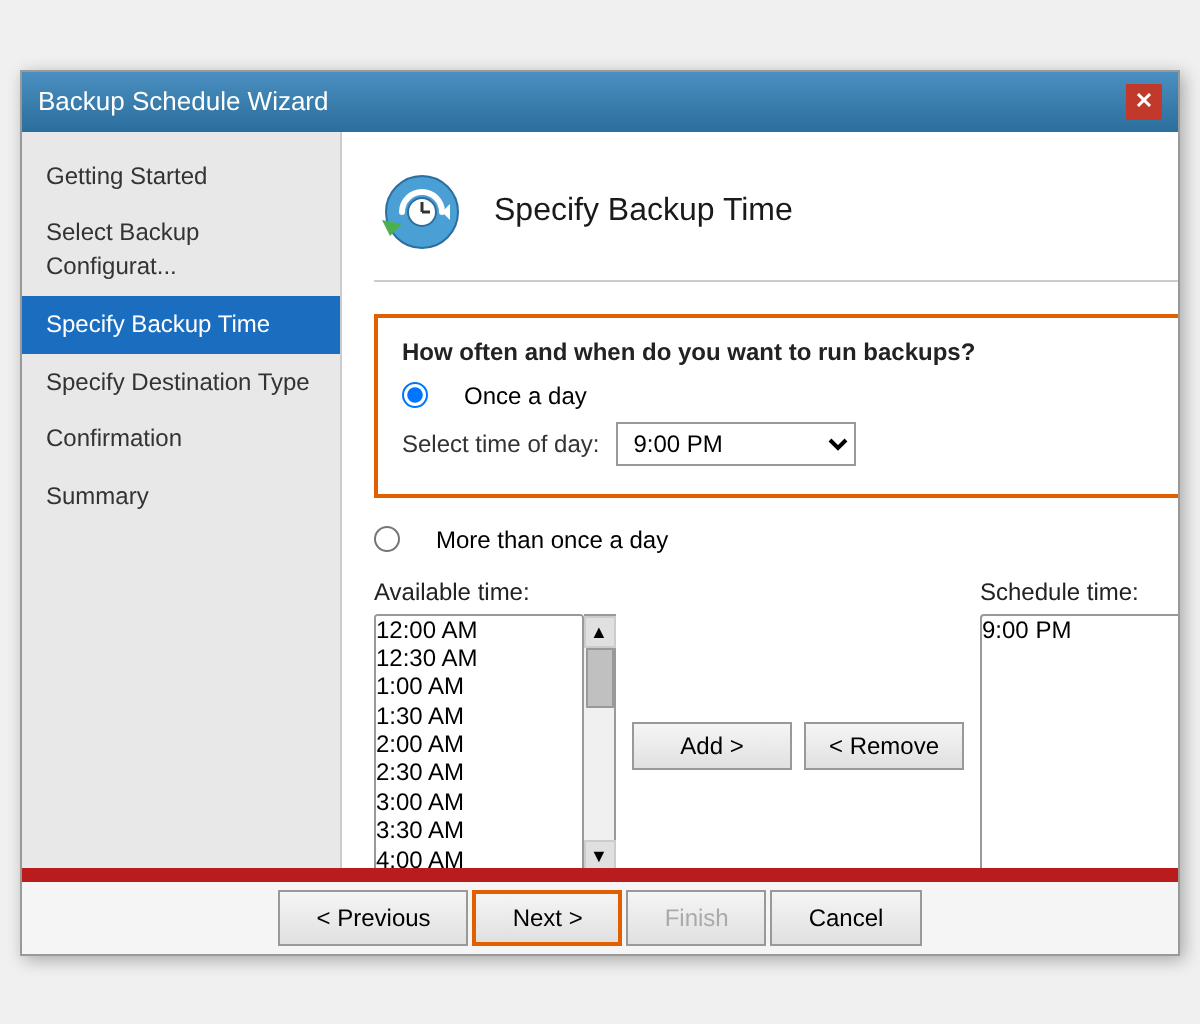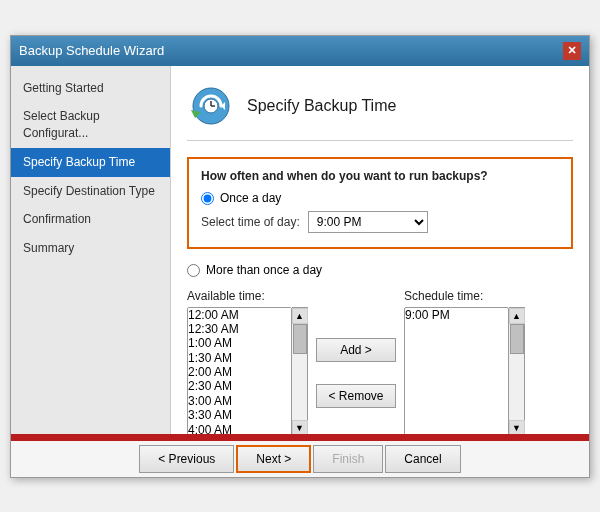--- a/index.html
+++ b/index.html
@@ -103,22 +103,23 @@
       margin-bottom: 14px;
       background: #fff;
     }
     .section-question {
       font-weight: bold;
       margin-bottom: 8px;
       color: #222;
     }
     .radio-row {
       display: flex;
-      align-items: flex-end;
+      align-items: flex-start;
       margin-bottom: 6px;
+      gap: 12px;
     }
     .radio-row input[type="radio"] {
       margin-right: 6px;
     }
     .select-row {
       display: flex;
       align-items: center;
       margin-bottom: 4px;
     }
     .select-row label {
@@ -161,23 +162,23 @@
     .list-box {
       border: 1px solid #999;
       background: white;
       width: 120px;
       height: 130px;
       overflow-y: auto;
       font-size: 12px;
     }
     .buttons-col {
       display: flex;
-      flex-direction: column;
-      justify-content: center;
-      gap: 22px;
+      flex-direction: row;
+      justify-content: center;
+      gap: 6px;
       margin-top: 20px;
     }
     .add-remove-btn {
       border: 1px solid #999;
       background: linear-gradient(to bottom, #f5f5f5, #e0e0e0);
       padding: 4px 10px;
       font-size: 12px;
       cursor: pointer;
       width: 80px;
     }

